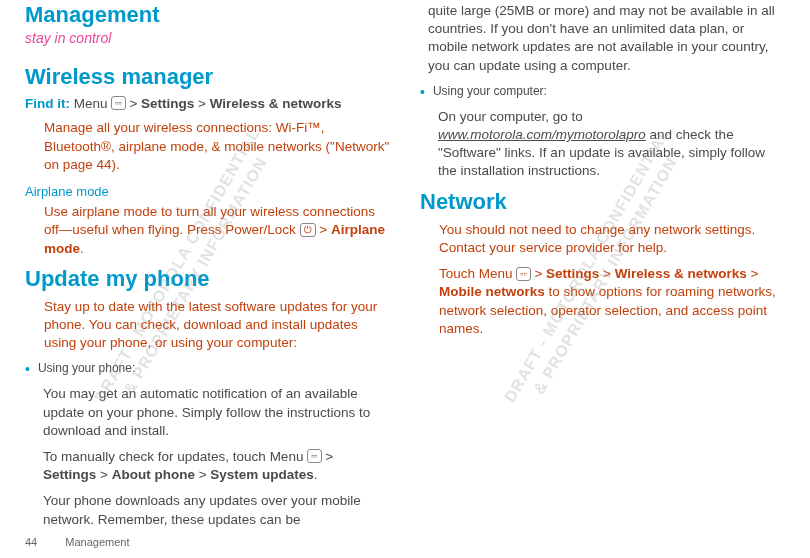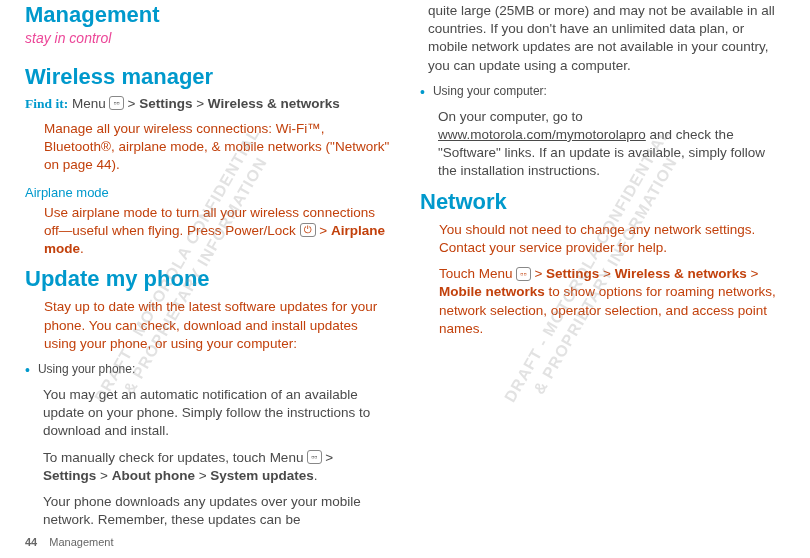--- a/index.html
+++ b/index.html
@@ -58,21 +58,20 @@
       margin-top: 10px;
       margin-bottom: 4px;
     }
     .findit {
       font-size: 13.5px;
       margin-bottom: 8px;
     }
     .findit-label {
       color: #0099cc;
       font-weight: bold;
-      font-family: Liberation Serif, serif;
     }
     p.body {
       font-size: 13.5px;
       line-height: 1.35;
       margin-bottom: 8px;
       color: #c2410c;
       margin-left: 19px;
     }
     .bullet-row {
       display: flex;
@@ -94,20 +93,21 @@
       margin-left: 18px;
       font-size: 13.5px;
       line-height: 1.35;
       margin-bottom: 8px;
     }
     .bold {
       font-weight: bold;
     }
     .underline {
       text-decoration: underline;
+      font-style: italic;
     }
     .icon-menu {
       display: inline-block;
       border: 1px solid #888;
       border-radius: 3px;
       padding: 0 3px;
       font-size: 9px;
       line-height: 12px;
       vertical-align: middle;
       position: relative;
@@ -125,22 +125,22 @@
       top: -1px;
     }
     .footer {
       position: absolute;
       bottom: 10px;
       left: 25px;
       font-size: 11px;
       color: #666;
     }
     .footer .pagenum {
-      font-weight: bold;
-      margin-right: 12px;
+      font-weight: normal;
+      margin-right: 28px;
     }
     .watermark {
       position: absolute;
       font-size: 16px;
       font-weight: bold;
       color: rgba(150,150,150,0.28);
       transform: rotate(-60deg);
       white-space: pre;
       text-align: center;
       line-height: 1.3;

